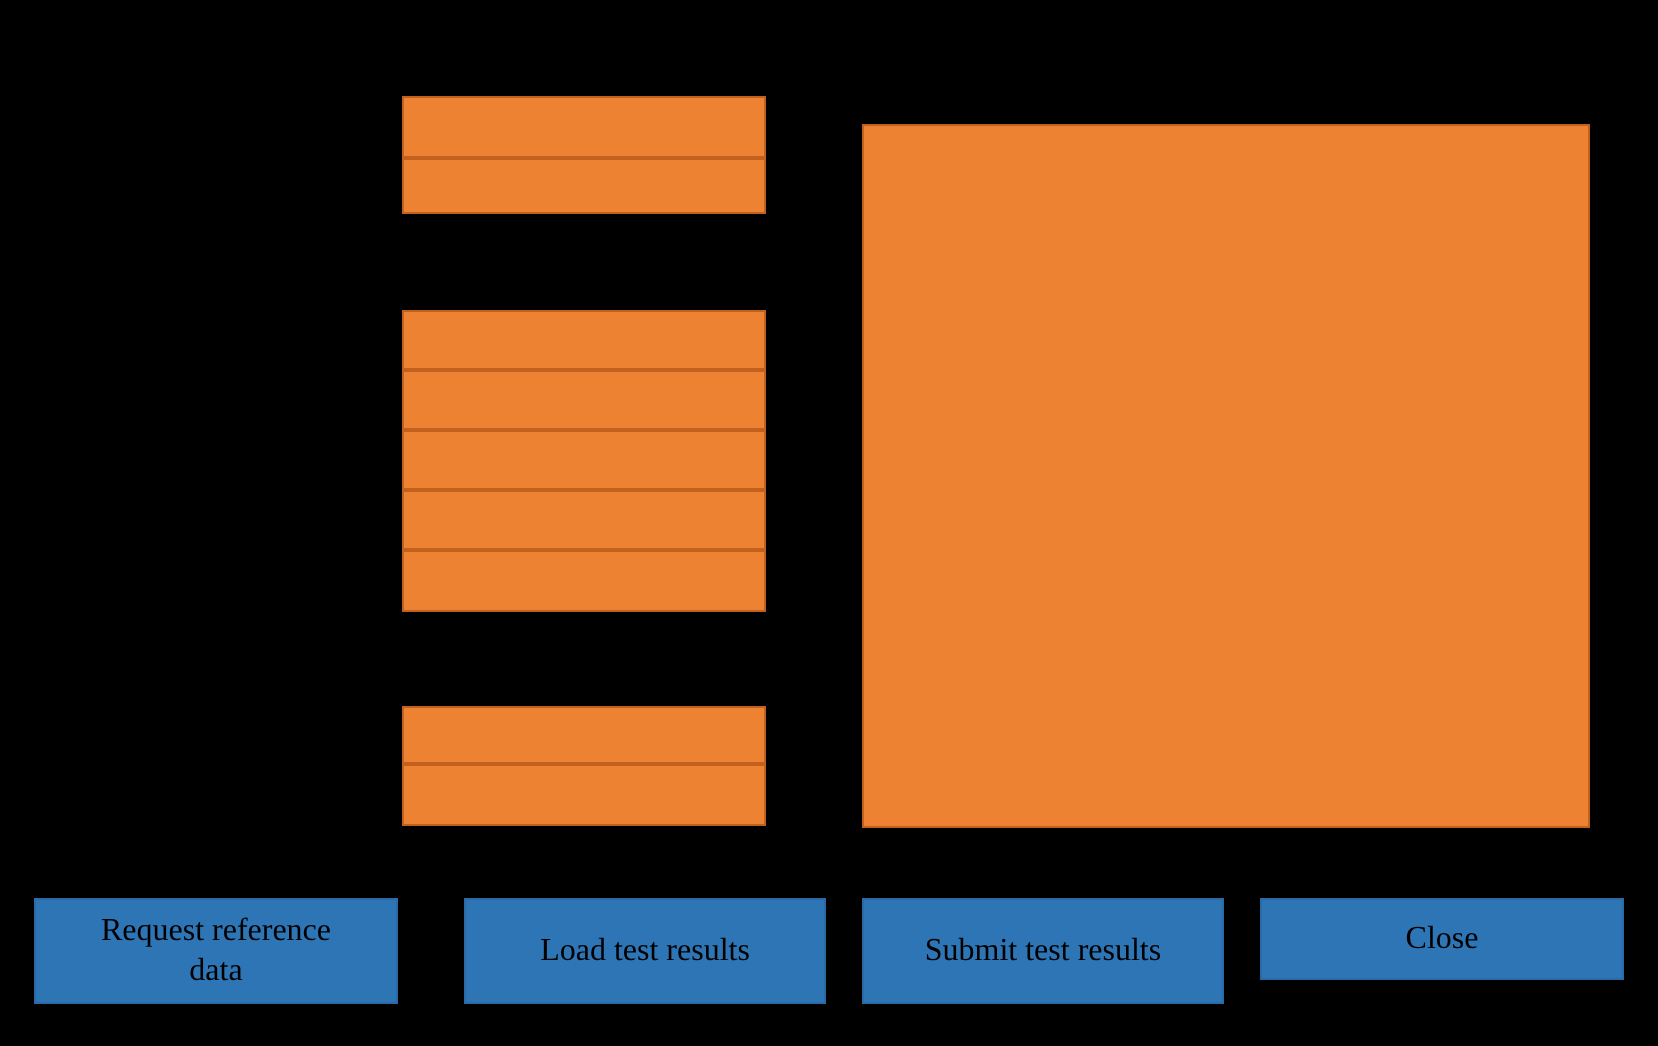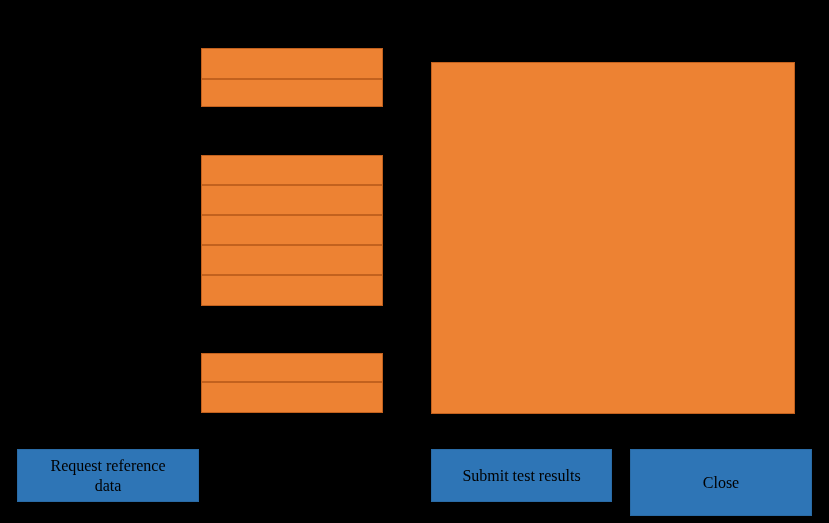--- a/index.html
+++ b/index.html
@@ -79,18 +79,19 @@
   <div class="field-group">
     <div class="redacted" style="left:201px; top:353px; width:182px; height:29px;"></div>
     <div class="redacted" style="left:201px; top:382px; width:182px; height:31px;"></div>
   </div>
 
   <div class="redacted-panel" style="left:431px; top:62px; width:364px; height:352px;"></div>
 
   <div class="btn" style="left:17px; top:449px; width:182px; height:53px;">Request reference
 data</div>
 
+  <div class="btn" style="left:232px; top:449px; width:181px; height:53px;">Load test results</div>
 
   <div class="btn" style="left:431px; top:449px; width:181px; height:53px;">Submit test results</div>
 
-  <div class="btn" style="left:630px; top:449px; width:182px; height:67px;">Close</div>
+  <div class="btn" style="left:630px; top:449px; width:182px; height:41px;">Close</div>
 
 </div>
 
 </body></html>

